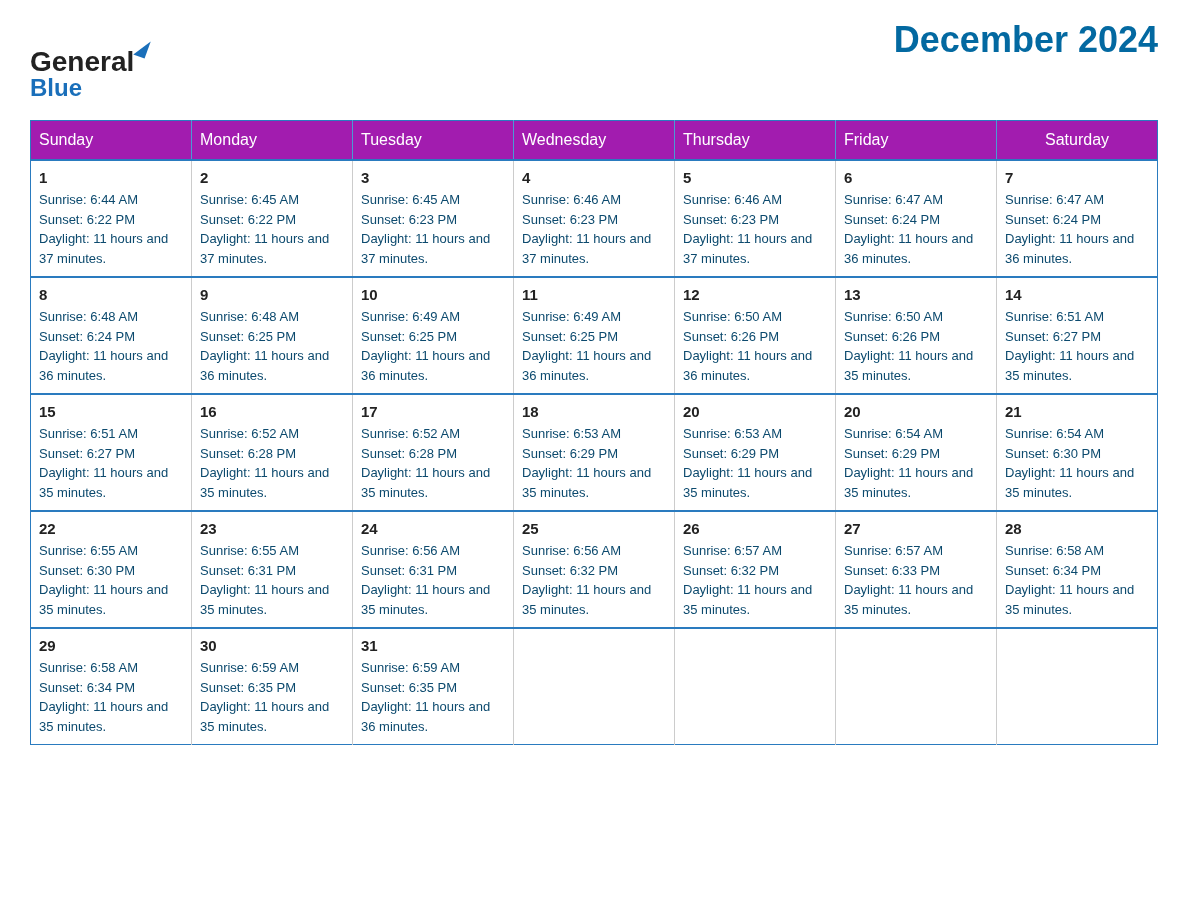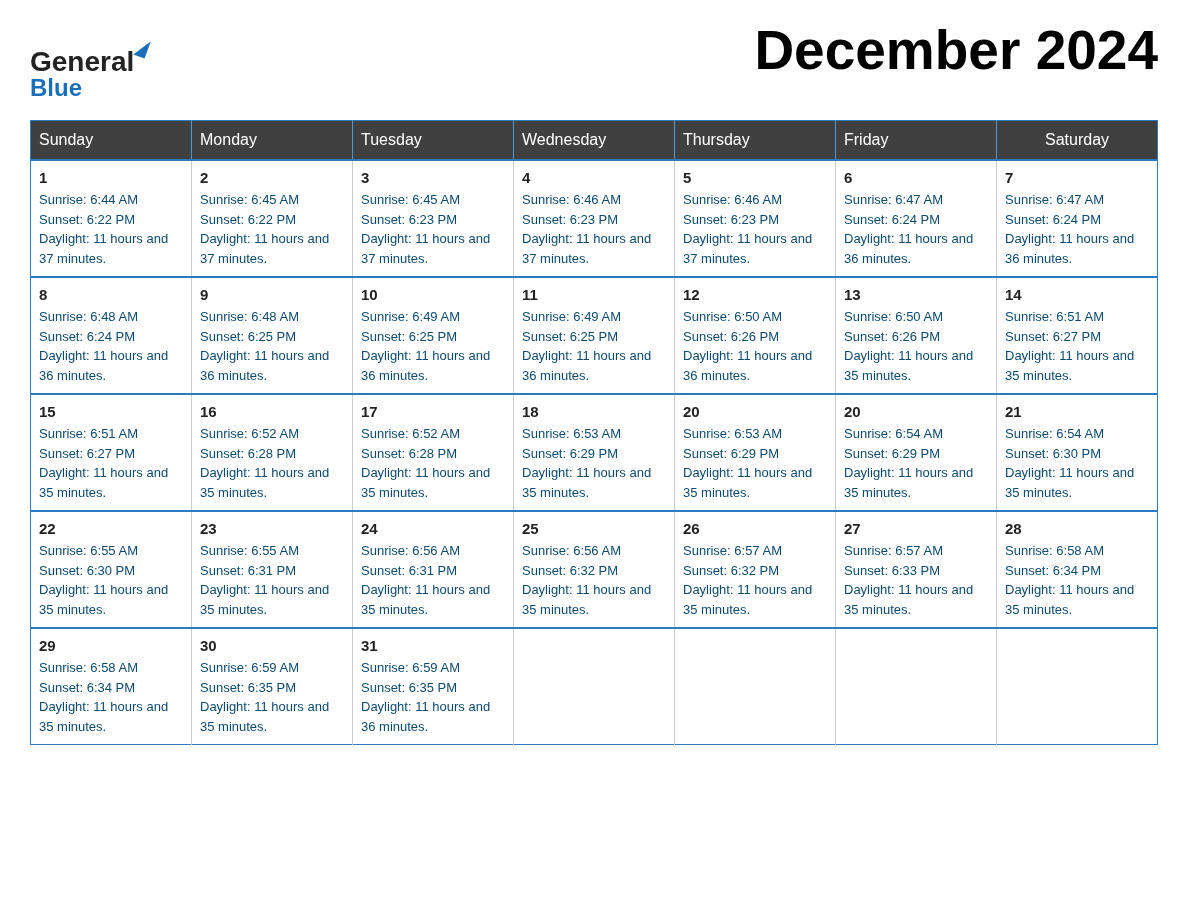--- a/index.html
+++ b/index.html
@@ -46,37 +46,37 @@
       transform: rotate(20deg);
     }
     .logo-top-row {
       display: flex;
       align-items: center;
     }
     .title-section {
       text-align: right;
     }
     .calendar-title {
-      font-size: 55px;
+      font-size: 36px;
       font-weight: bold;
-      color: #000000;
+      color: #0369a1;
       line-height: 1.1;
     }
     .calendar-subtitle {
       font-size: 20px;
       color: #444;
       margin-top: 4px;
     }
     table {
       width: 100%;
       border-collapse: collapse;
       border: 1px solid #2a7bbf;
     }
     thead tr {
-      background-color: #404040;
+      background-color: #a21caf;
       color: white;
     }
     thead th {
       padding: 10px 8px;
       text-align: left;
       font-size: 16px;
       font-weight: normal;
       border-right: 1px solid #4a9bd4;
     }
     thead th:last-child {

